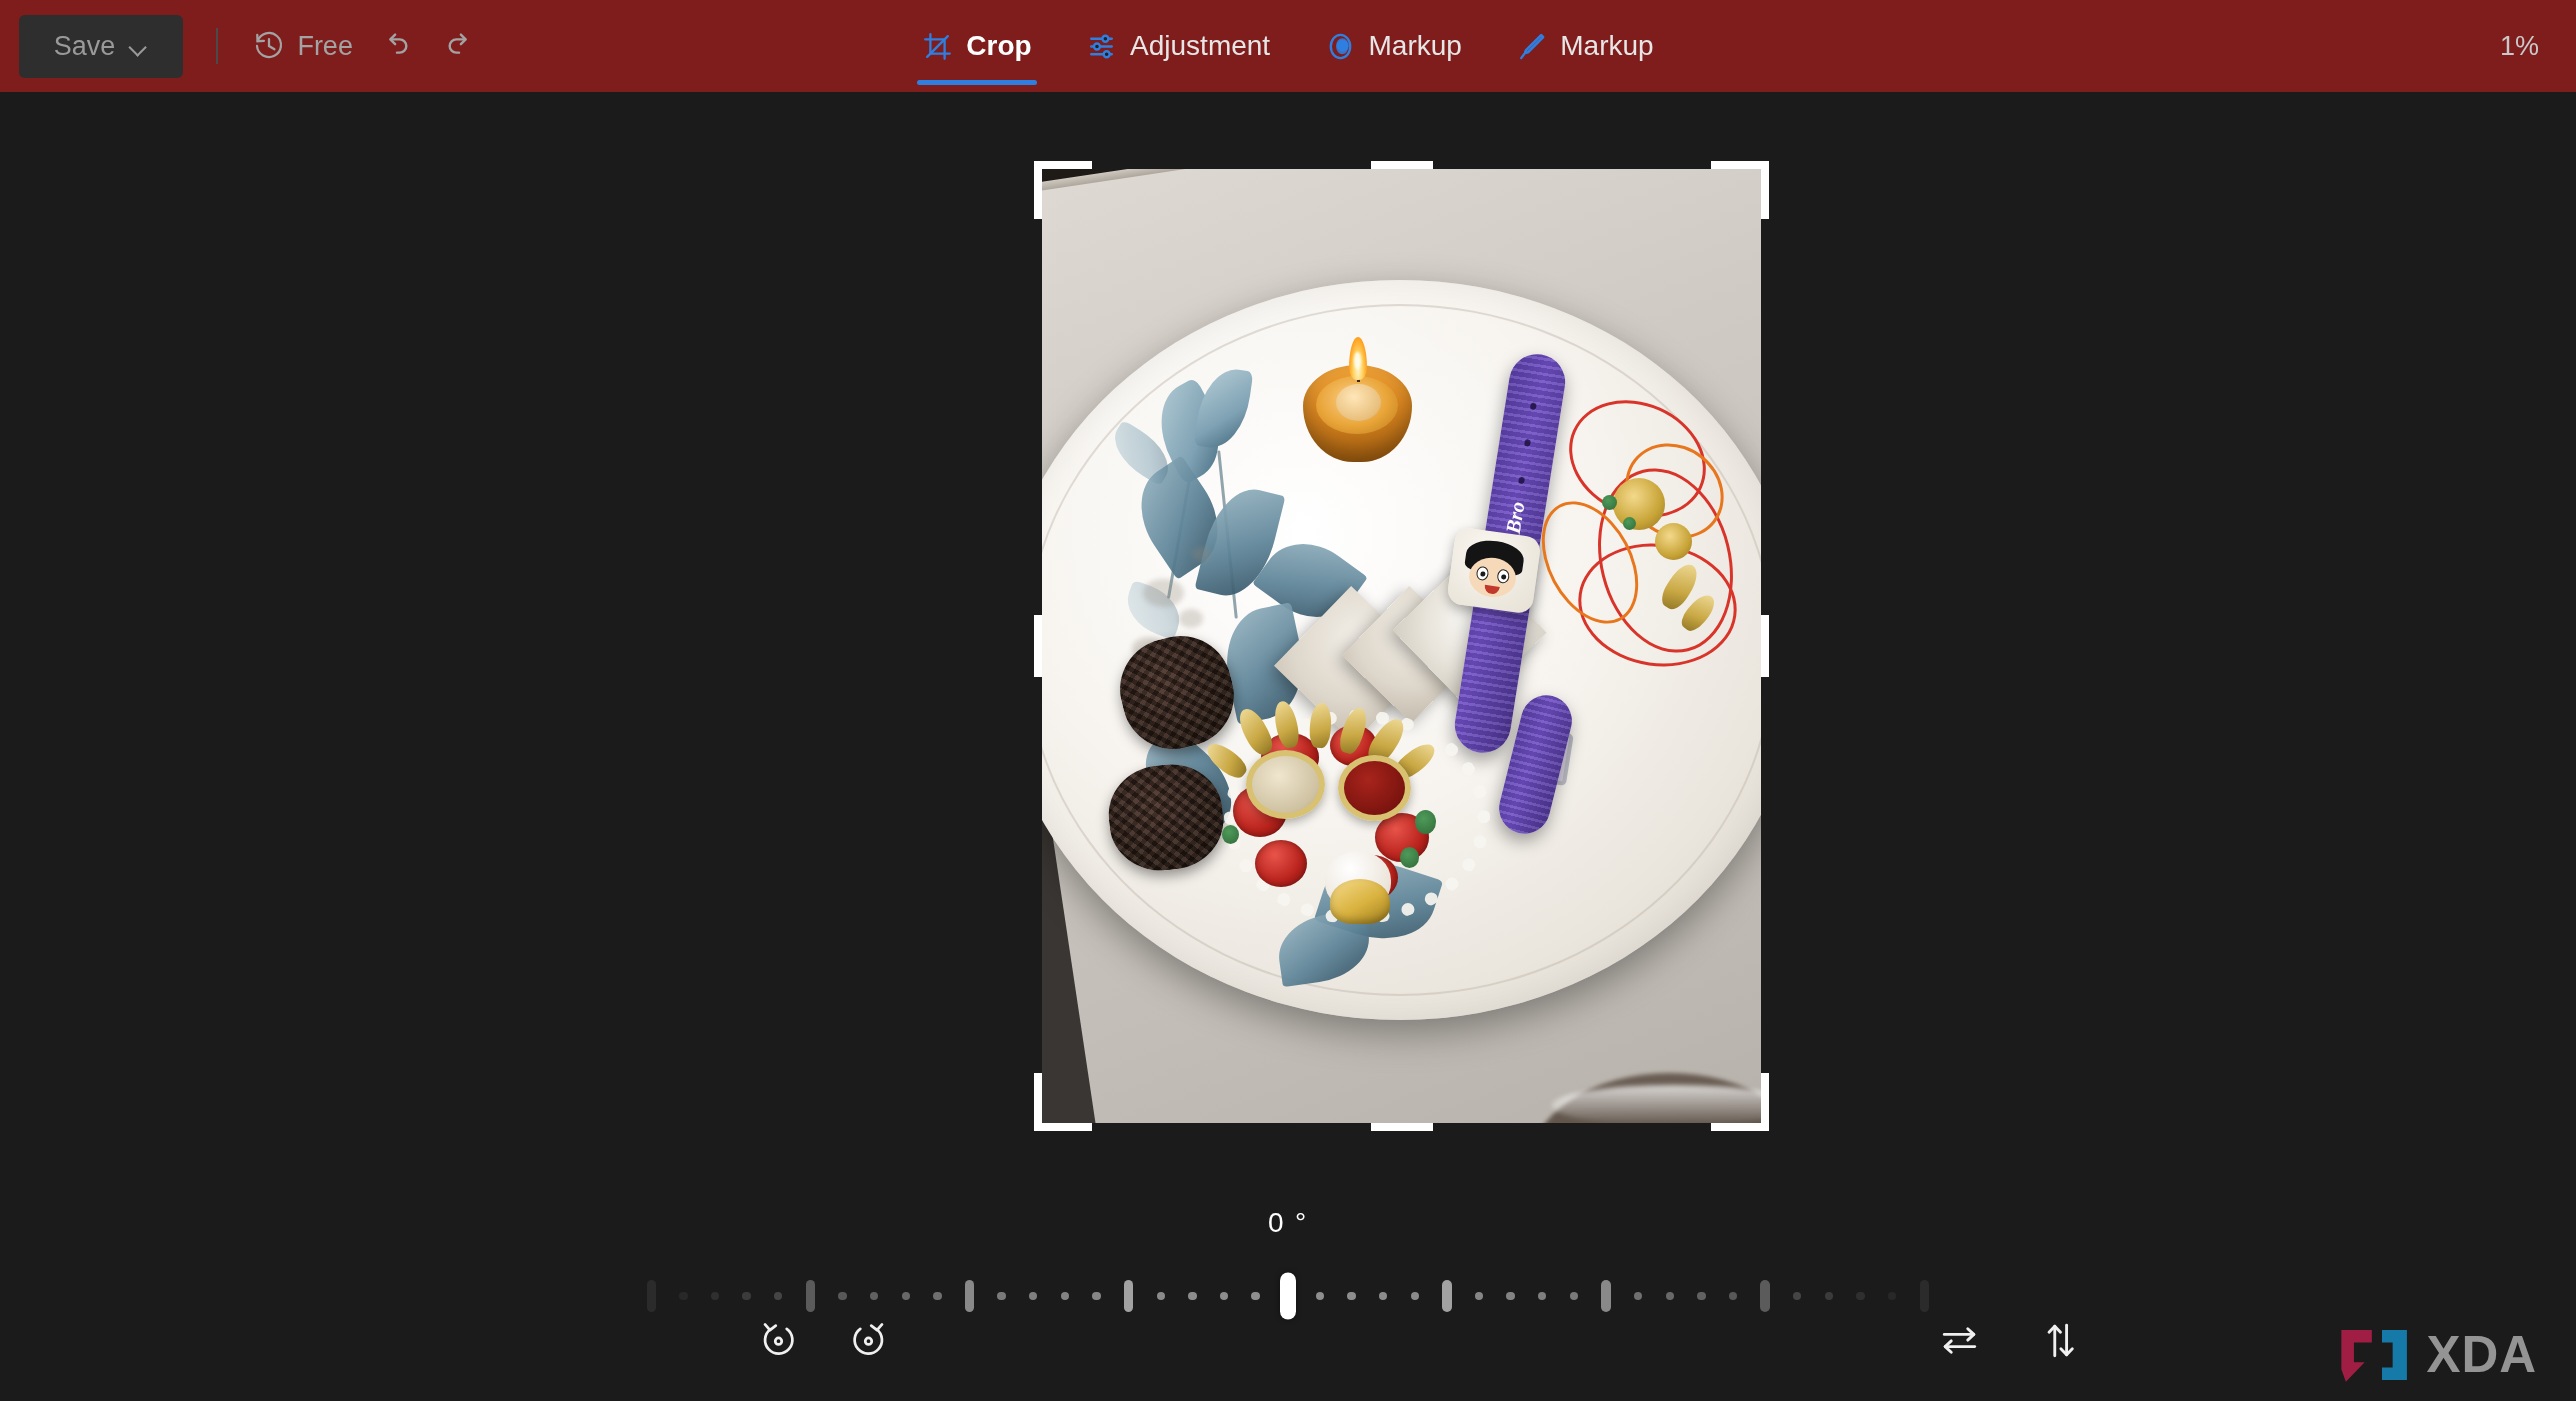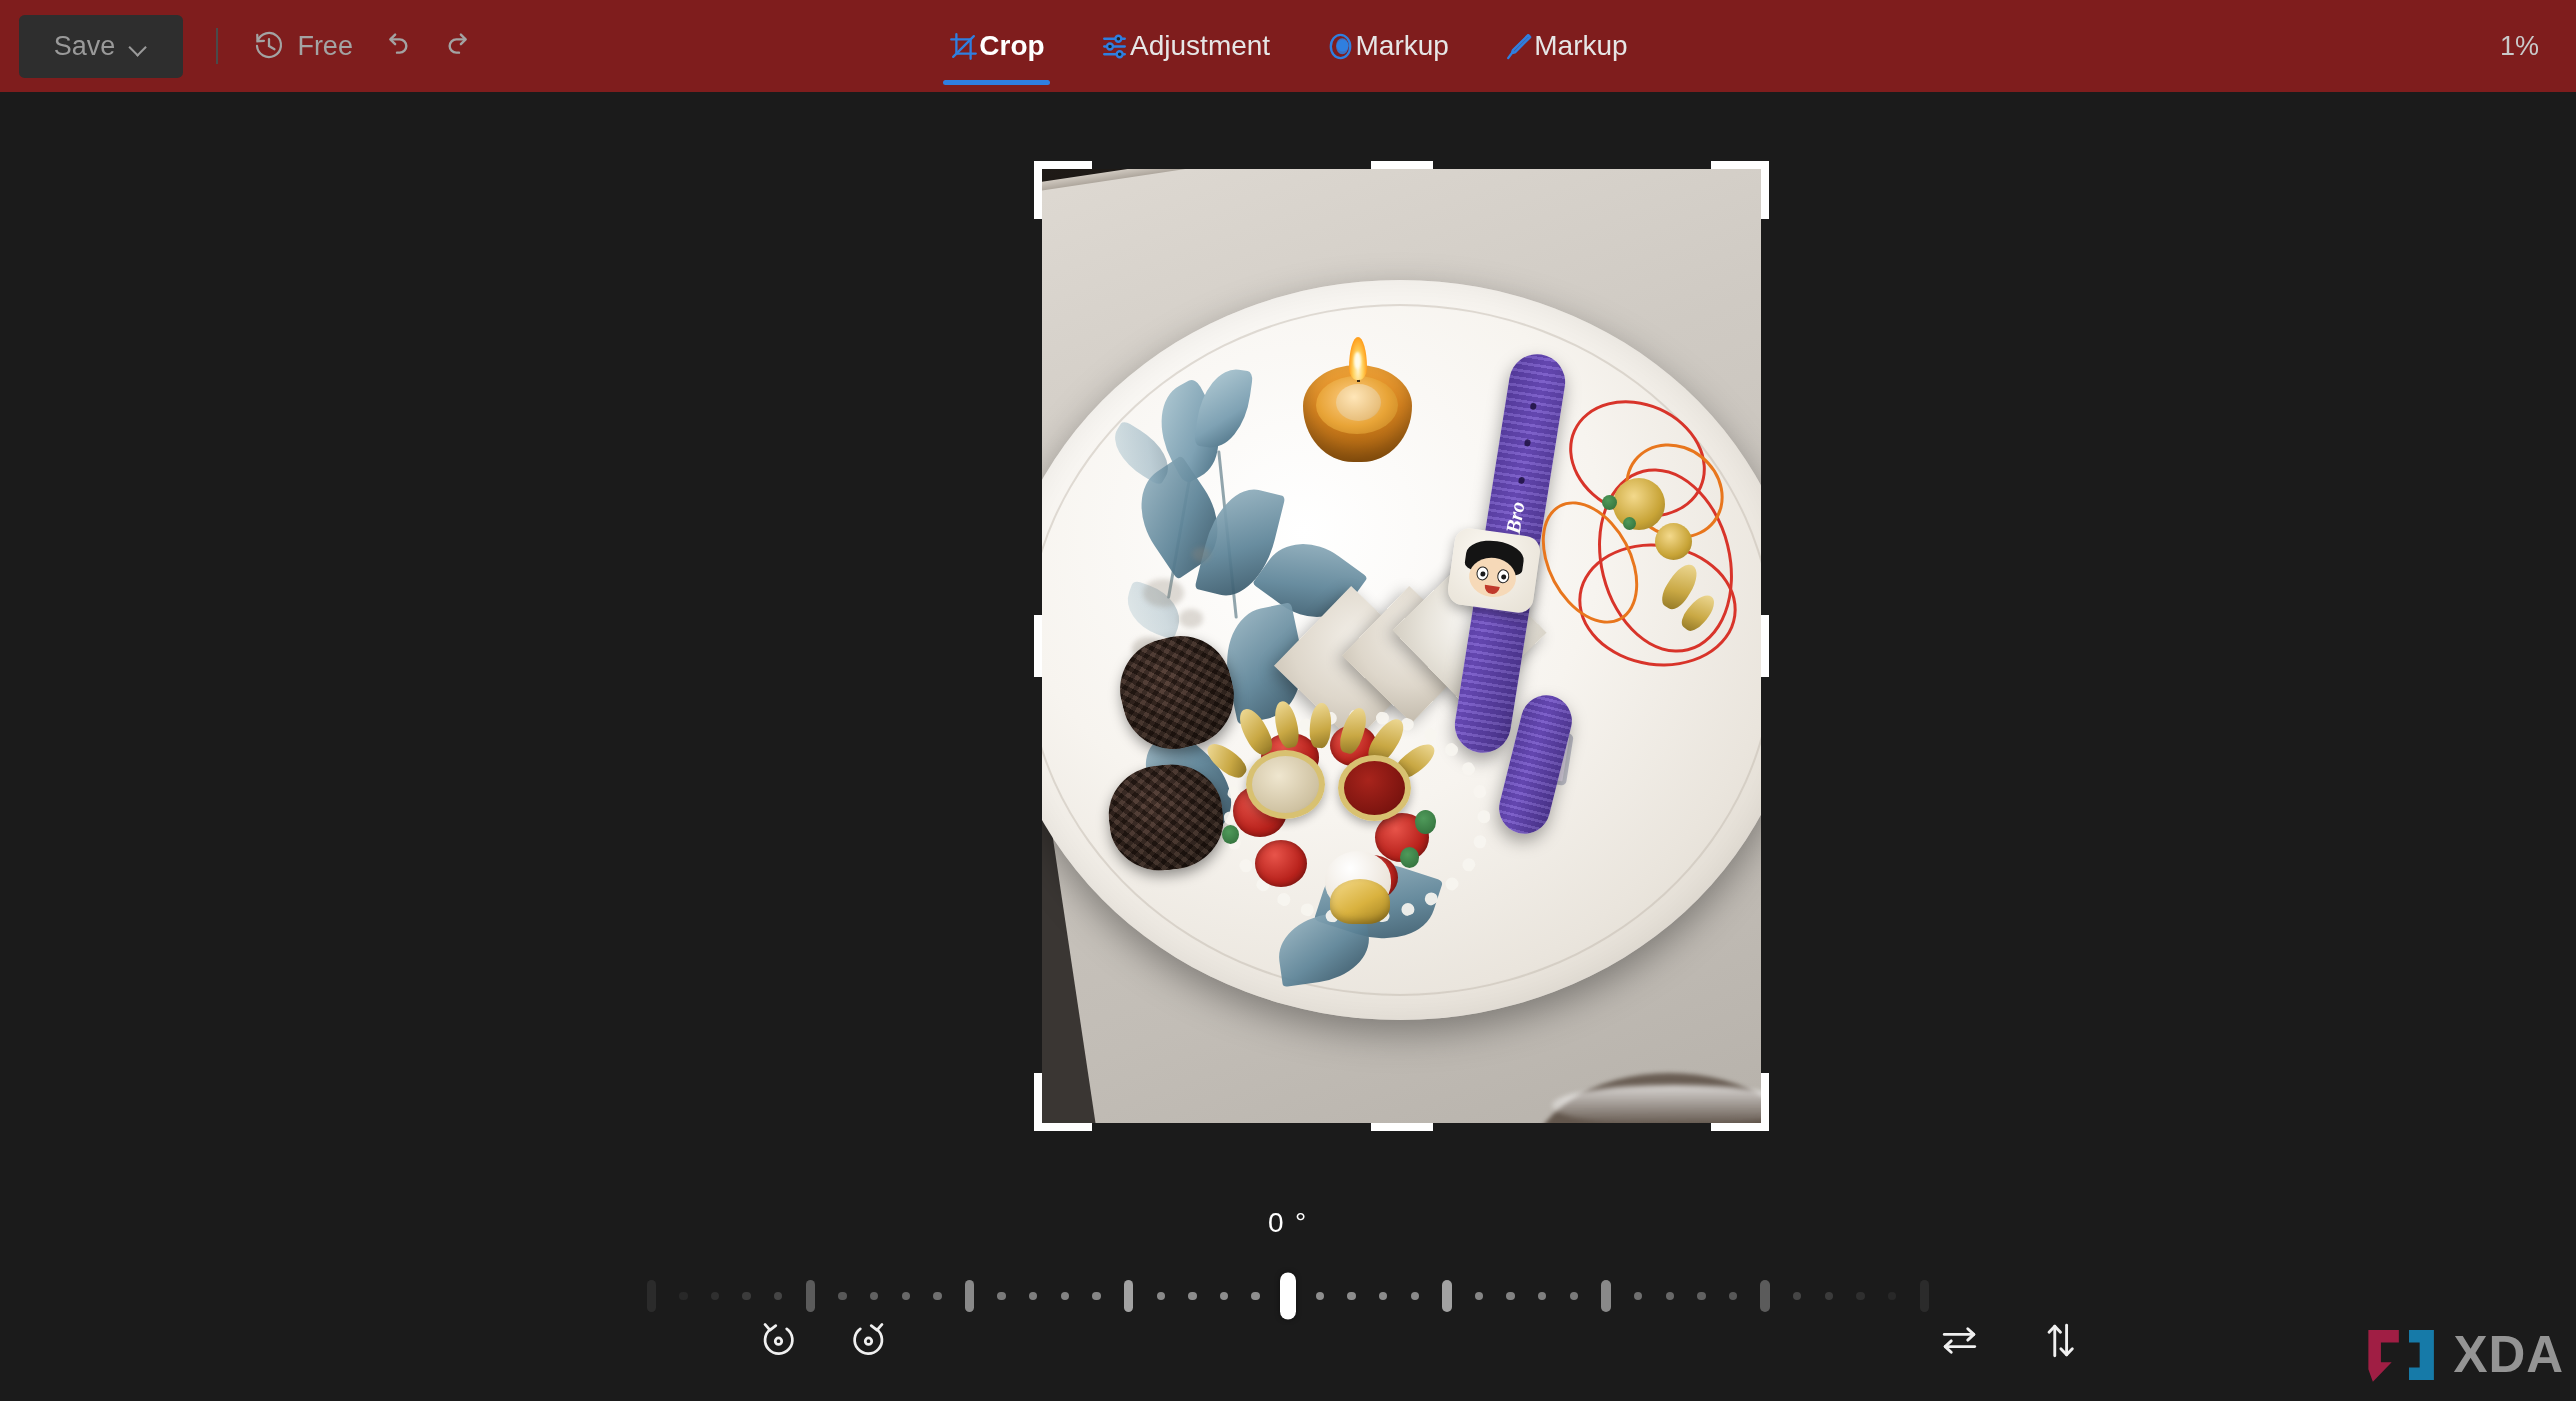--- a/index.html
+++ b/index.html
@@ -62,21 +62,21 @@
   
   .tabs {
     position: absolute; left: 0; right: 0;
     top: 0; height: 92px;
     display: flex; align-items: center; justify-content: center;
     gap: 32px;
     pointer-events: none;
   }
   .tab {
     position: relative;
-    display: flex; align-items: center; 
+    display: flex; align-items: center; gap: 13px;
     height: 66px; padding: 0 11.2px;
     background: transparent; border: none;
     color: #e6e6e6; font-size: 28px;
     font-family: "Liberation Sans", sans-serif;
     cursor: default; pointer-events: auto;
   }
   .tab.active { color: #ffffff; font-weight: bold; }
   .tab.active .underline {
     position: absolute;
     left: 5.6px; right: 5.6px; bottom: -5.6px;
@@ -498,21 +498,21 @@
     height: 58px; padding: 0 17px;
     background: transparent; border: none;
     color: #f0f0f0; font-size: 27px;
     font-family: "Liberation Sans", sans-serif;
     border-radius: 5.6px; cursor: default;
   }
 
   
   .xda {
     position: absolute;
-    right: 12px; bottom: 17px;
+    right: 39px; bottom: 17px;
     display: flex; align-items: center; gap: 13px;
     opacity: .95;
   }
   .xda-brk { display: flex; align-items: center; gap: 2.8px; }
   .xda-text {
     color: #9b9b9b; font-size: 51px; font-weight: bold;
     letter-spacing: 0.9px;
     font-family: "Liberation Sans", sans-serif;
   }
 </style>

